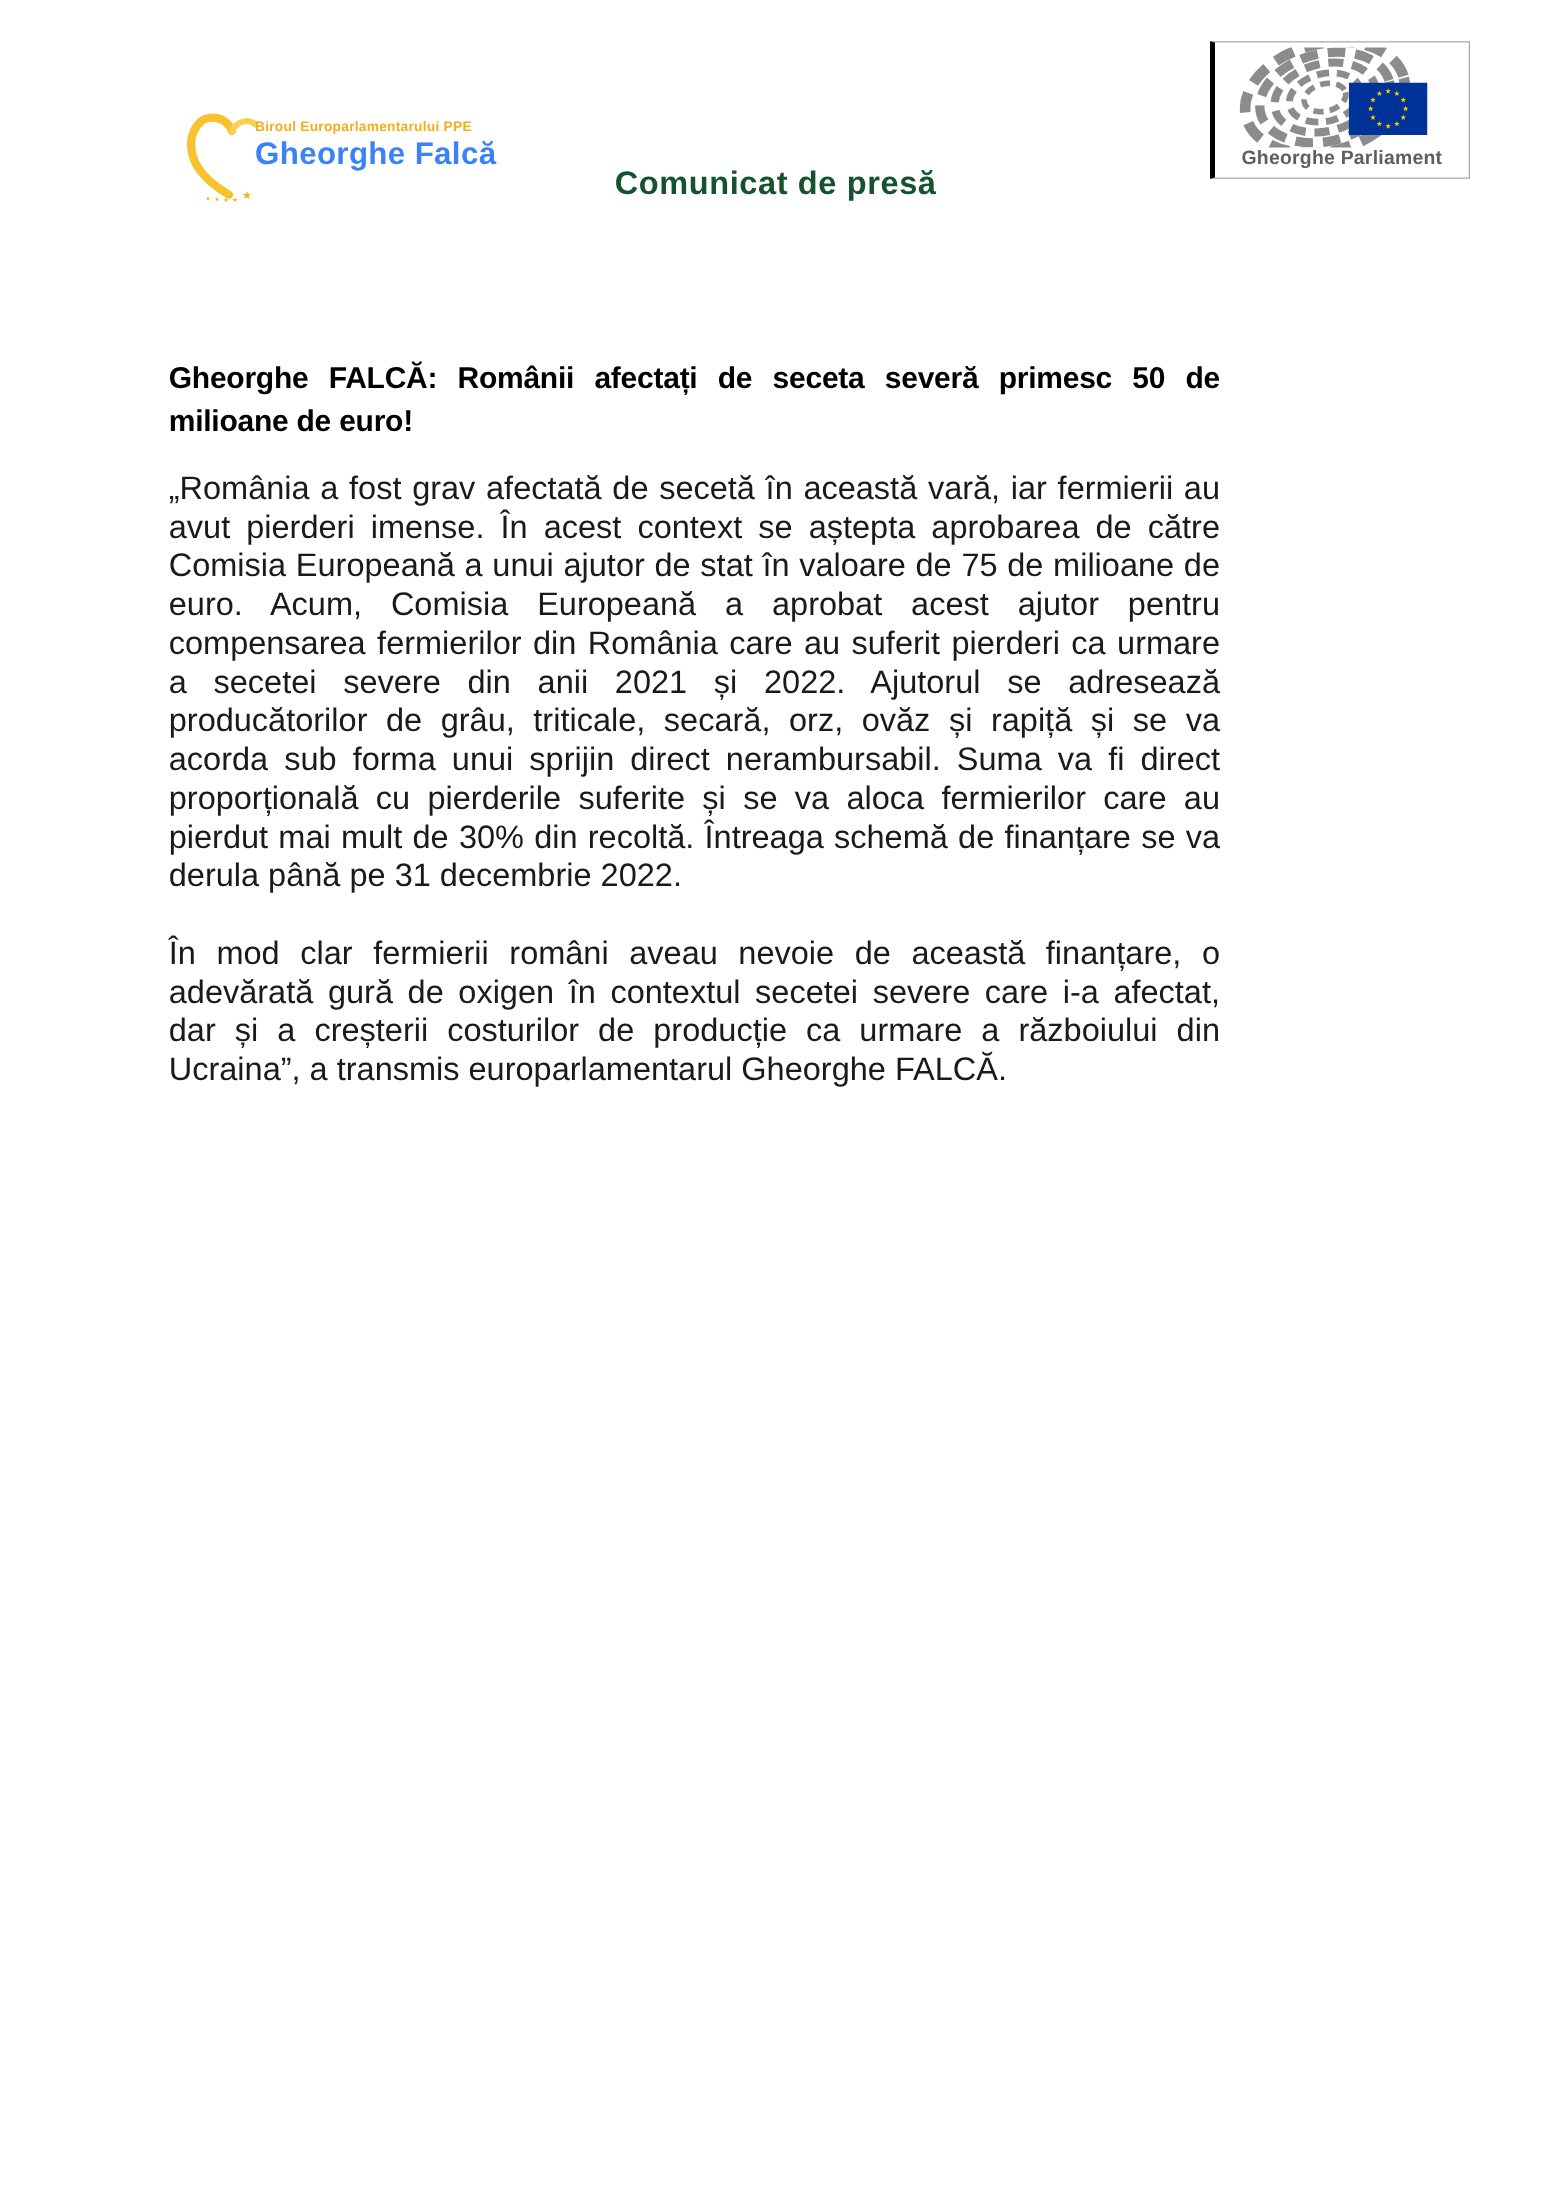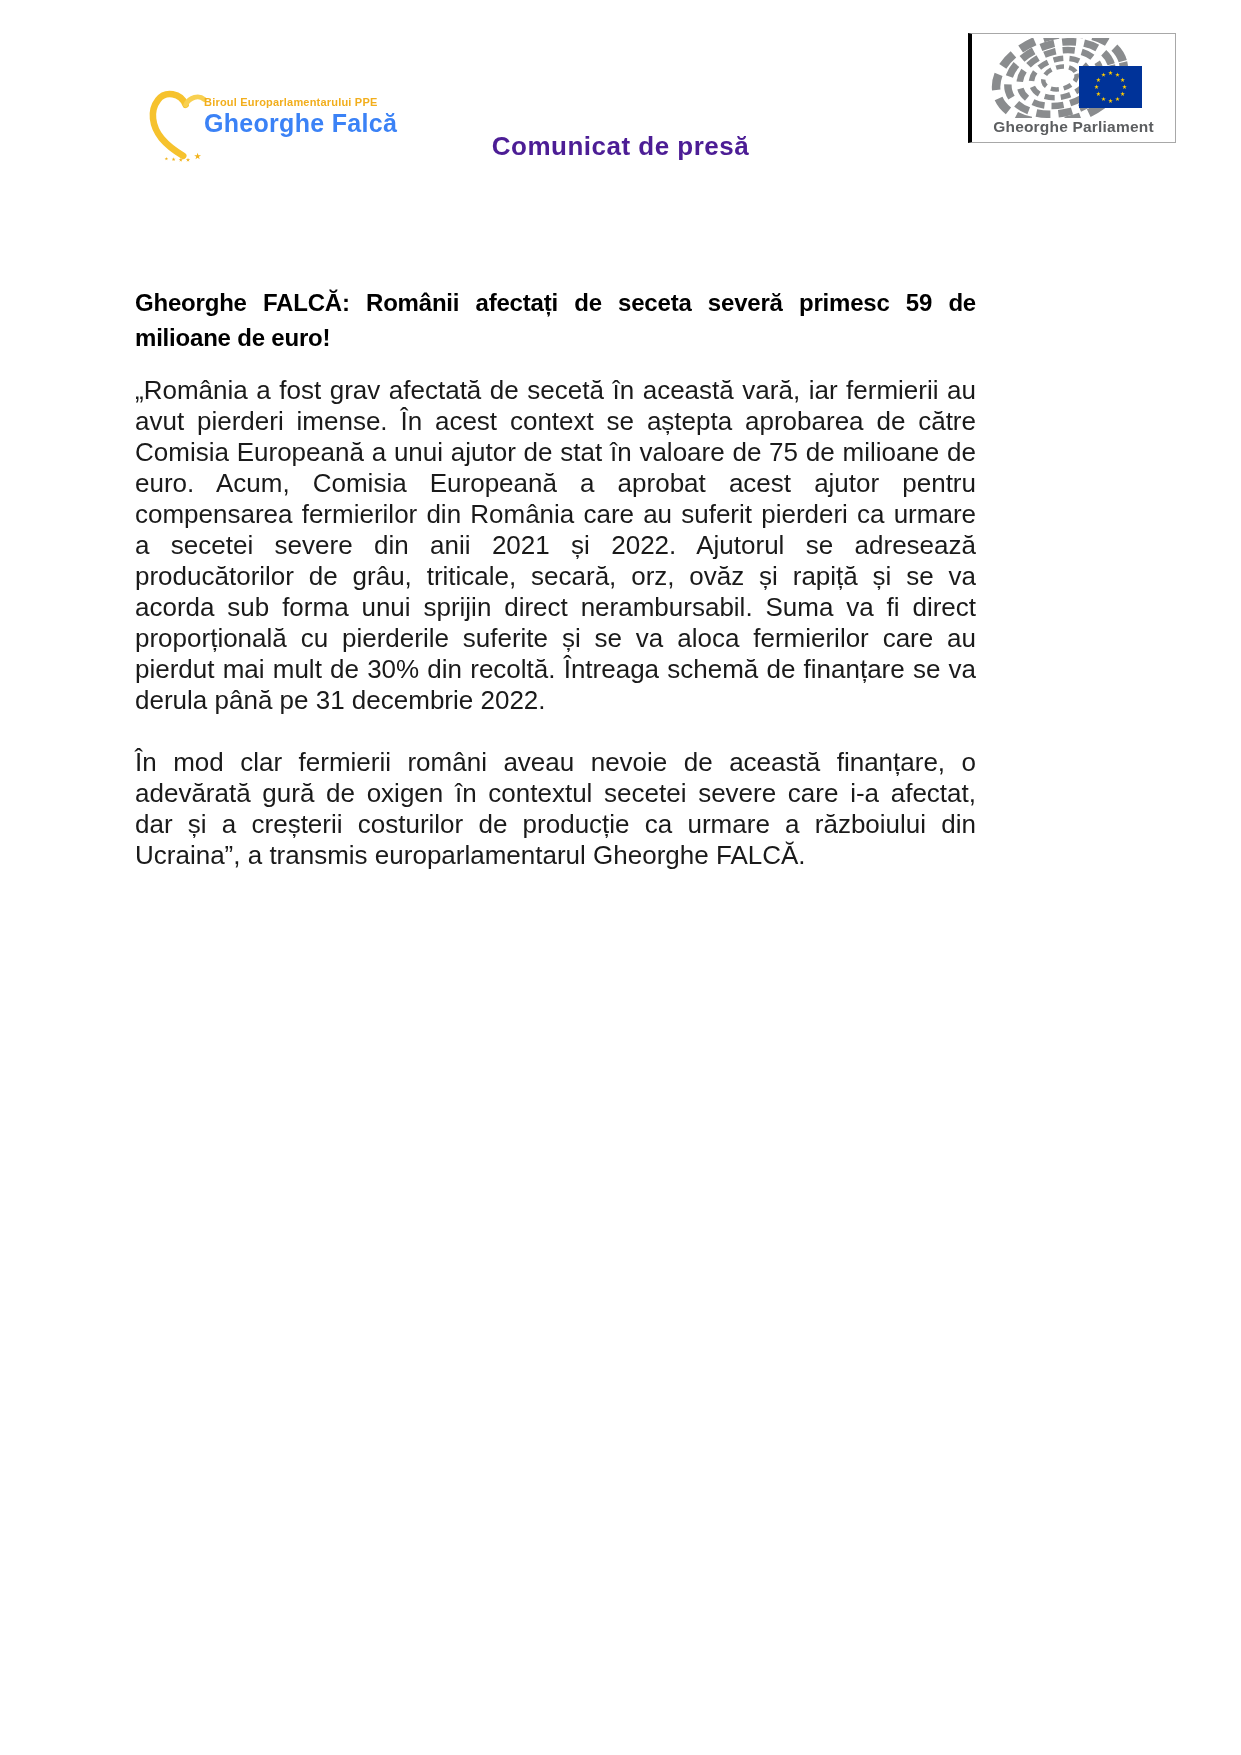--- a/index.html
+++ b/index.html
@@ -78,21 +78,21 @@
   }
 
   .press-heading {
     position: absolute;
     left: 0;
     top: 131px;
     width: 100%;
     text-align: center;
     font-size: 26px;
     font-weight: bold;
-    color: #4c1d95;
+    color: #14532d;
     letter-spacing: 0.5px;
   }
 
   
   .article {
     position: absolute;
     left: 135px;
     top: 285px;
     width: 841px;
   }
@@ -168,18 +168,18 @@
         <use href="#star5" transform="translate(19.38,14) scale(2.4)"></use>
         <use href="#star5" transform="translate(24.5,8.88) scale(2.4)"></use>
       </g>
     </svg>
     <div class="ep-caption">Gheorghe Parliament</div>
   </div>
 
   <div class="press-heading">Comunicat de presă</div>
 
   <div class="article">
-    <h1 class="article-title">Gheorghe FALCĂ: Românii afectați de seceta severă primesc 59 de milioane de euro!</h1>
+    <h1 class="article-title">Gheorghe FALCĂ: Românii afectați de seceta severă primesc 50 de milioane de euro!</h1>
     <p>„România a fost grav afectată de secetă în această vară, iar fermierii au avut pierderi imense. În acest context se aștepta aprobarea de către Comisia Europeană a unui ajutor de stat în valoare de 75 de milioane de euro. Acum, Comisia Europeană a aprobat acest ajutor pentru compensarea fermierilor din România care au suferit pierderi ca urmare a secetei severe din anii 2021 și 2022. Ajutorul se adresează producătorilor de grâu, triticale, secară, orz, ovăz și rapiță și se va acorda sub forma unui sprijin direct nerambursabil. Suma va fi direct proporțională cu pierderile suferite și se va aloca fermierilor care au pierdut mai mult de 30% din recoltă. Întreaga schemă de finanțare se va derula până pe 31 decembrie 2022.</p>
     <p>În mod clar fermierii români aveau nevoie de această finanțare, o adevărată gură de oxigen în contextul secetei severe care i-a afectat, dar și a creșterii costurilor de producție ca urmare a războiului din Ucraina”, a transmis europarlamentarul Gheorghe FALCĂ.</p>
   </div>
 
 </div>
 
 </body></html>

